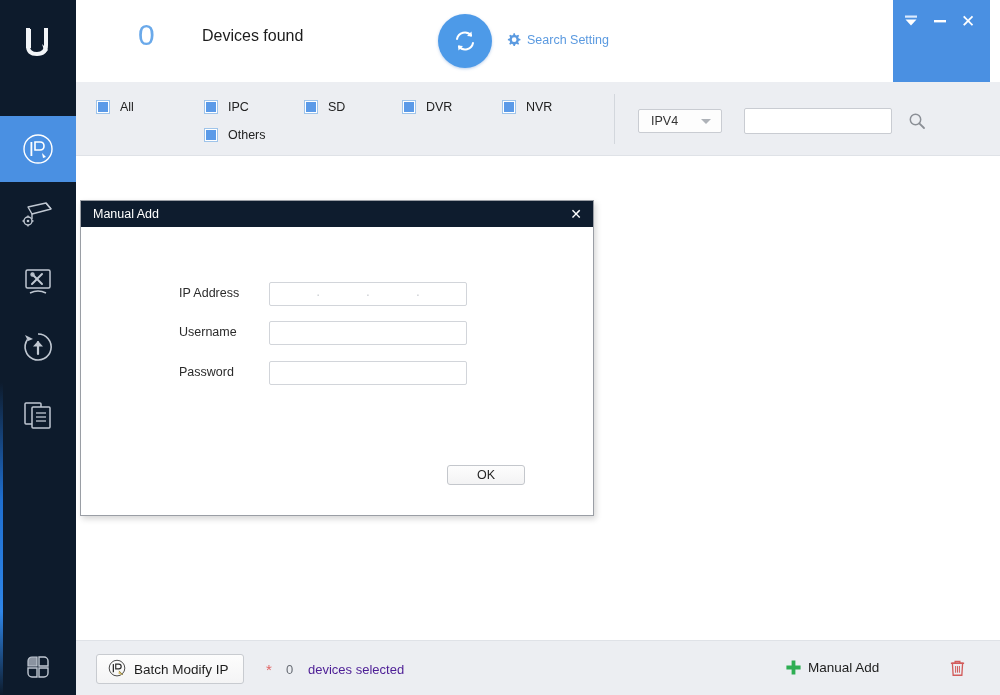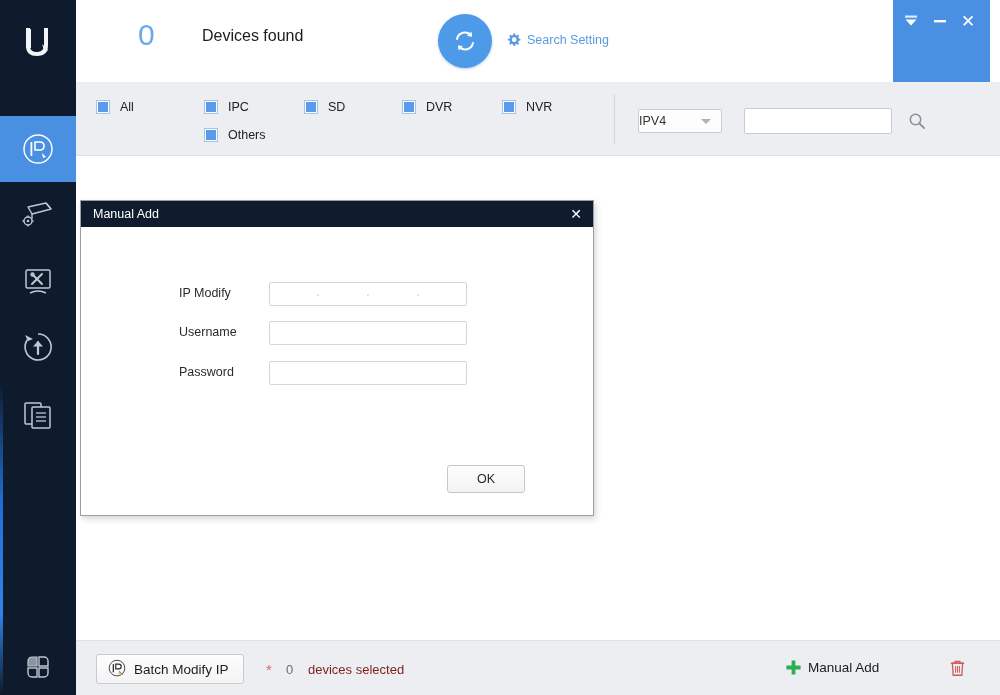--- a/index.html
+++ b/index.html
@@ -122,21 +122,21 @@
   #ip-select {
     position: absolute; left: 562px; top: 27px;
     width: 84px; height: 24px;
     background: #fdfdfd;
     border: 1px solid #c9ccd2;
     border-radius: 2px;
     display: flex; align-items: center;
     cursor: pointer;
   }
   #ip-select .sel-value {
-    font-size: 12.5px; color: #333; flex: 1;
+    font-size: 12.5px; color: #333; padding-left: 12px; flex: 1;
   }
   #ip-select .caret {
     width: 0; height: 0; margin-right: 10px;
     border-left: 5px solid transparent;
     border-right: 5px solid transparent;
     border-top: 5px solid #aeb2b8;
   }
   #search-input {
     position: absolute; left: 668px; top: 26px;
     width: 148px; height: 26px;
@@ -237,21 +237,21 @@
     font-family: "Liberation Sans", sans-serif;
     font-size: 12.5px; color: #333;
     min-width: 0;
   }
   #ip-octets .dot {
     color: #c6c9ce; font-size: 12px; line-height: 10px;
     padding-bottom: 5px;
   }
   #ok-button {
     position: absolute; left: 366px; top: 264px;
-    width: 78px; height: 28px;
+    width: 78px; height: 20px;
     background: linear-gradient(to bottom,#fdfdfd,#f3f3f4);
     border: 1px solid #c4c7cc;
     border-radius: 3px;
     font-family: "Liberation Sans", sans-serif;
     font-size: 12.5px; color: #262626;
     cursor: pointer;
   }
 
   
   #footer {
@@ -274,21 +274,21 @@
   #sel-asterisk {
     position: absolute; left: 190px; top: 20px;
     color: #e06565; font-size: 15px;
   }
   #sel-count {
     position: absolute; left: 210px; top: 21px;
     font-size: 13px; color: #6a6f77;
   }
   #sel-text {
     position: absolute; left: 232px; top: 21px;
-    font-size: 13px; color: #7f1d1d;
+    font-size: 13px; color: #4c1d95;
   }
   .foot-action {
     position: absolute; top: 18px;
     display: flex; align-items: center; gap: 6px;
     cursor: pointer;
   }
   #manual-add-action { left: 709px; }
   #delete-action { left: 873px; gap: 40px; }
   .foot-action .fa-label { font-size: 13.5px; color: #1d1d1d; }
 </style>
@@ -457,21 +457,21 @@
 
   <div id="table-body"></div>
 
   <div id="modal">
     <div id="modal-titlebar">
       <div id="modal-title">Manual Add</div>
       <div id="modal-close">✕</div>
     </div>
 
     <div class="field-row" style="top:81px">
-      <span class="field-label">IP Modify</span>
+      <span class="field-label">IP Address</span>
       <div id="ip-octets">
         <input class="octet" type="text" value="" style="">
         <span class="dot">.</span>
         <input class="octet" type="text" value="" style="">
         <span class="dot">.</span>
         <input class="octet" type="text" value="" style="">
         <span class="dot">.</span>
         <input class="octet" type="text" value="" style="">
       </div>
     </div>

